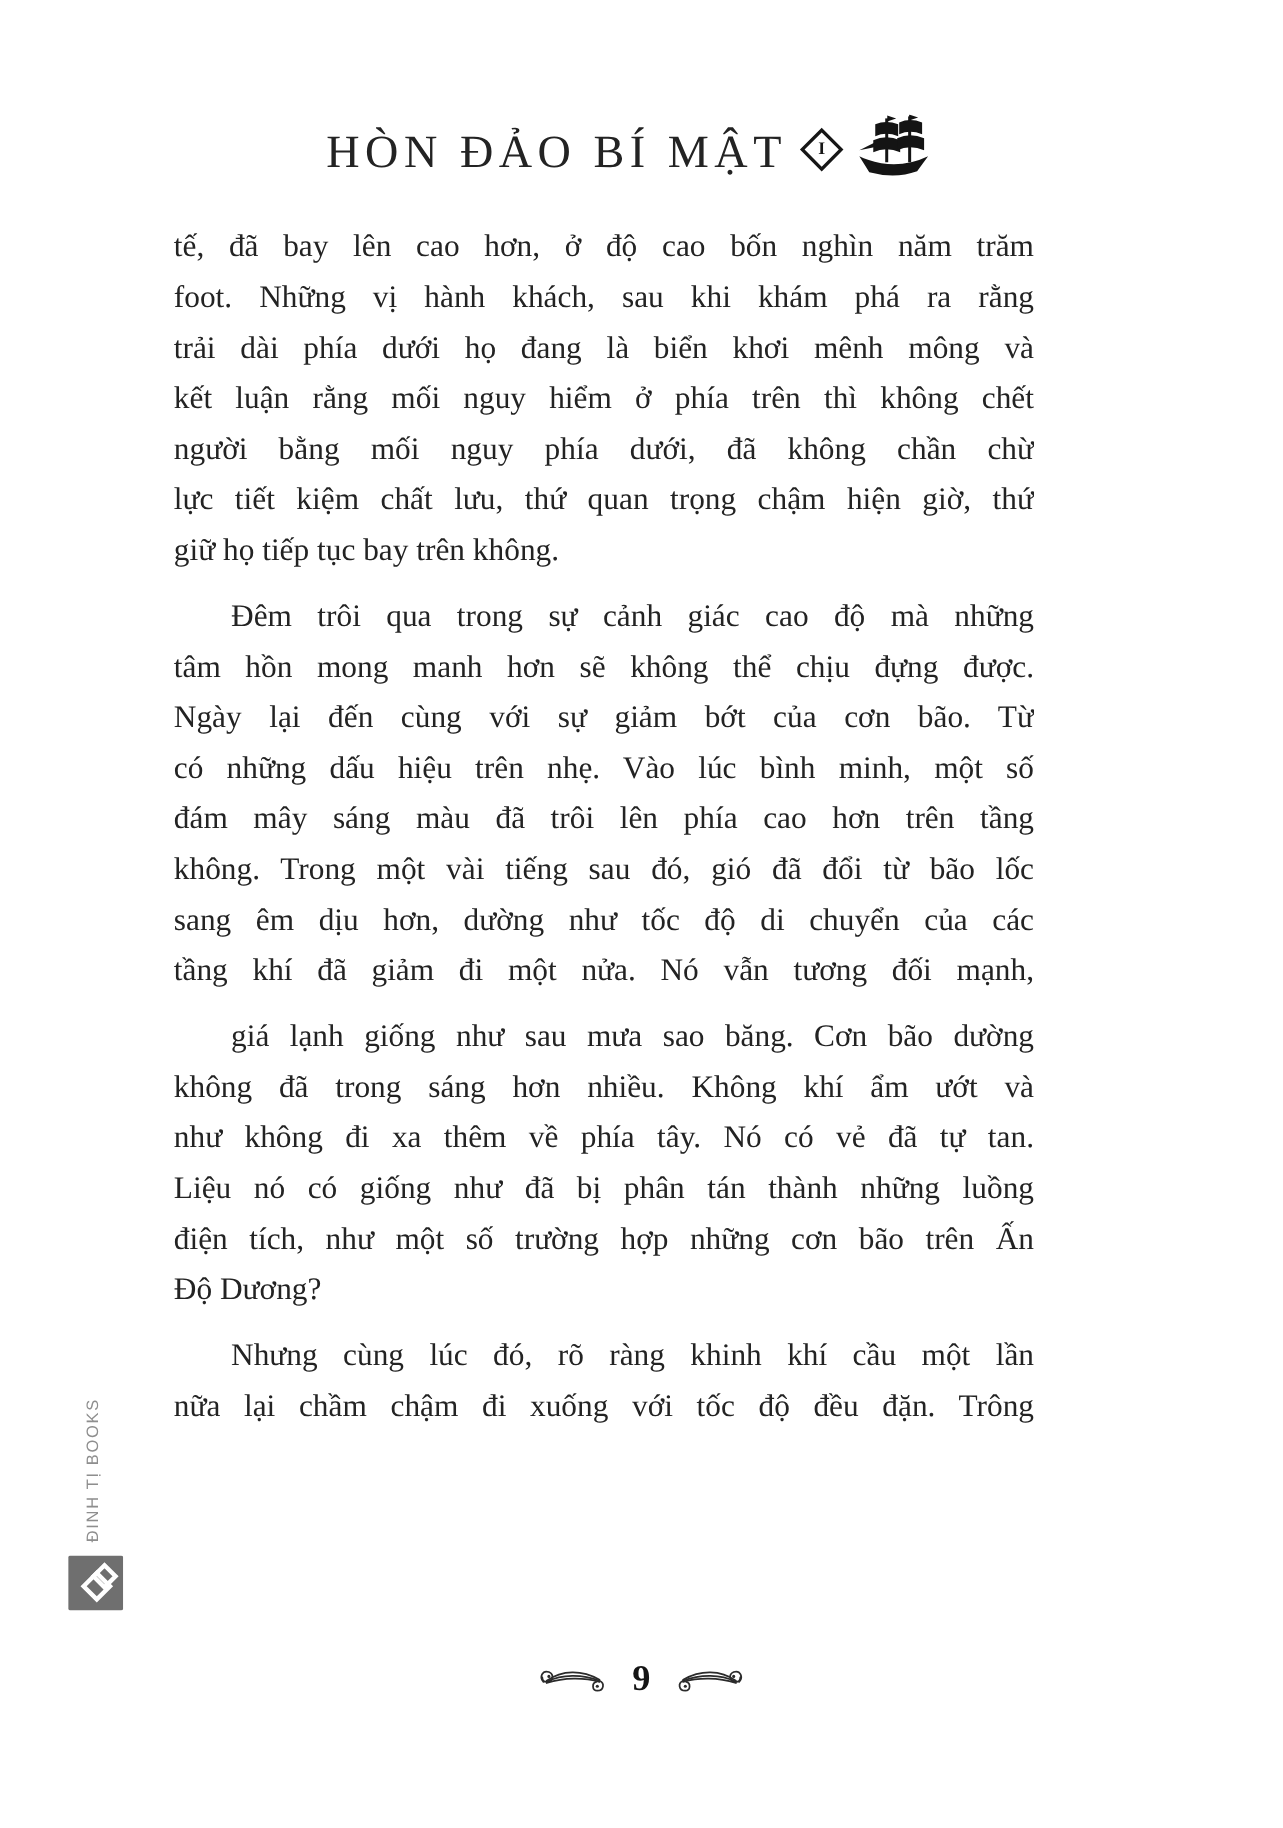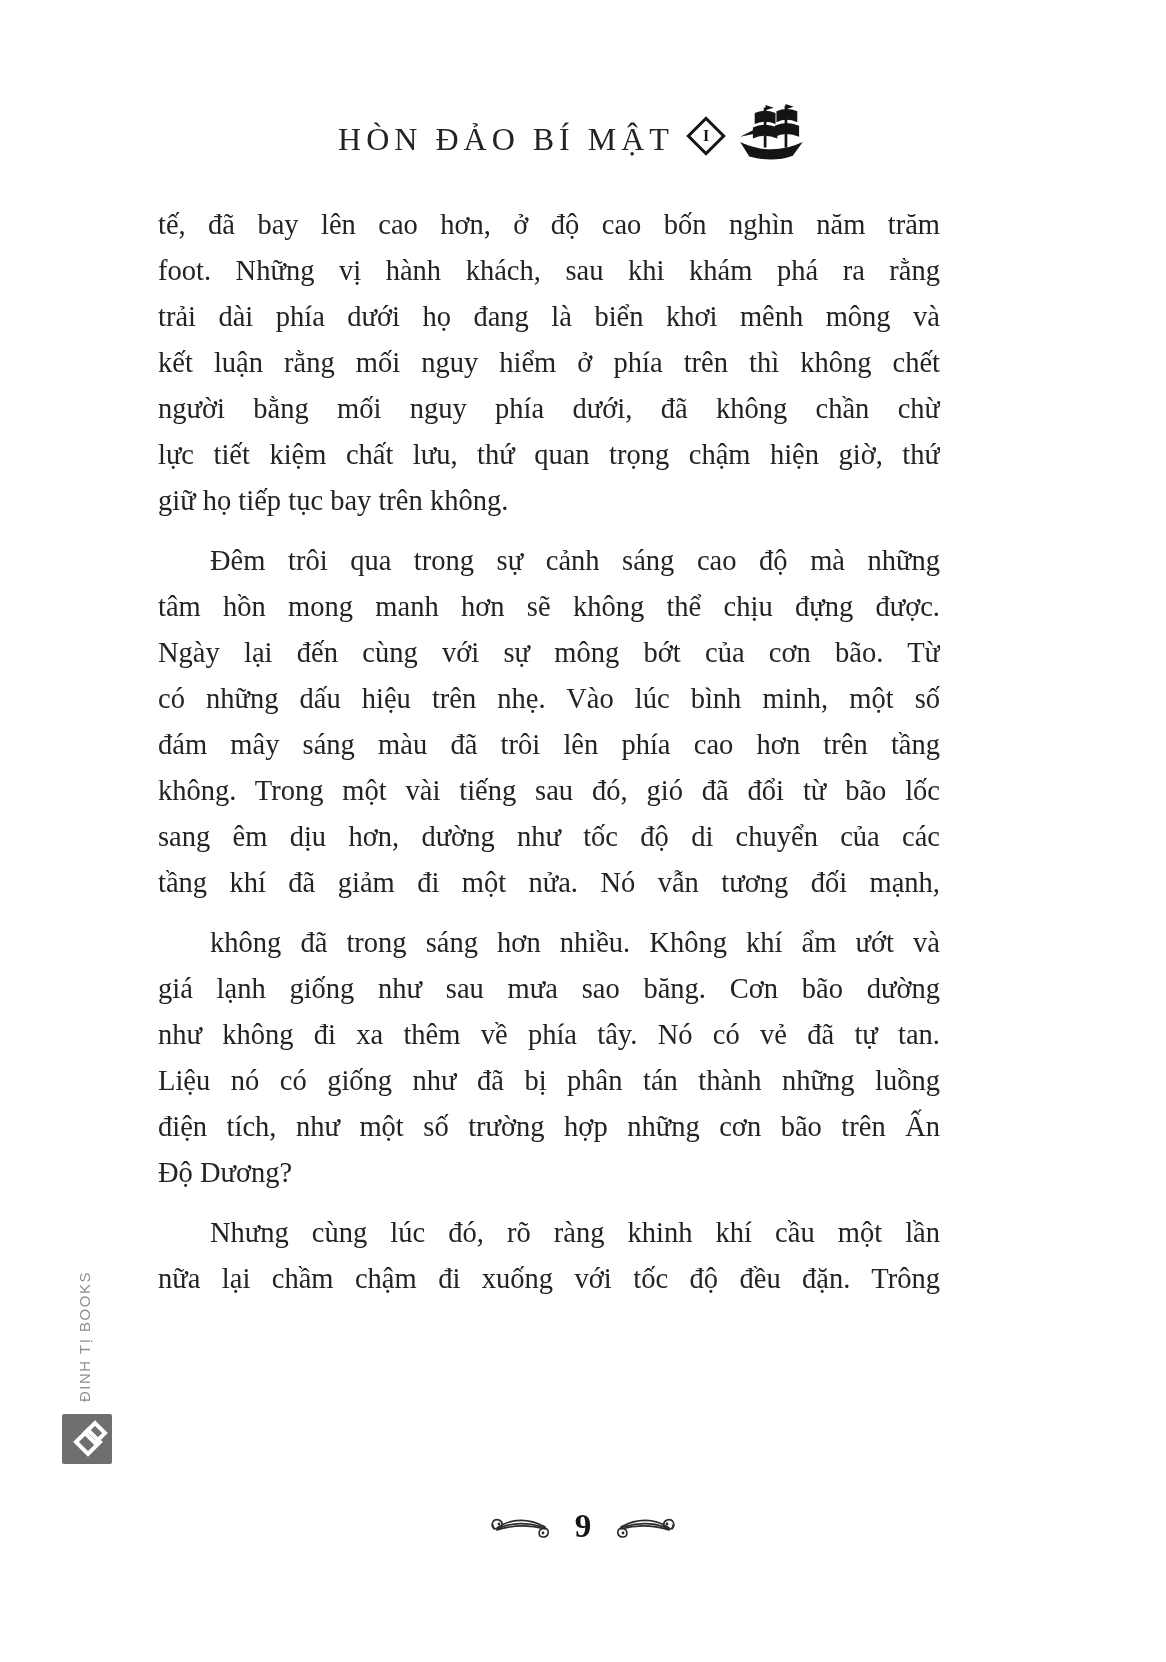--- a/index.html
+++ b/index.html
@@ -18,21 +18,21 @@
     color:var(--text);
   }
 
   
   .page-header{
     position:absolute;top:98px;left:0;right:0;height:76px;
     display:flex;align-items:center;justify-content:center;gap:18px;
     transform:translateX(-12px);
   }
   .title{
-    font-size:32px;
+    font-size:42px;
     letter-spacing:5px;
     font-variant:small-caps;
     color:var(--text);
     white-space:nowrap;
     line-height:1;
     padding-top:6px;
     text-align:right;
   }
   .badge{
     width:22px;height:22px;
@@ -125,32 +125,32 @@
       <div class="para">
         <div class="line">tế, đã bay lên cao hơn, ở độ cao bốn nghìn năm trăm</div>
         <div class="line">foot. Những vị hành khách, sau khi khám phá ra rằng</div>
         <div class="line">trải dài phía dưới họ đang là biển khơi mênh mông và</div>
         <div class="line">kết luận rằng mối nguy hiểm ở phía trên thì không chết</div>
         <div class="line">người bằng mối nguy phía dưới, đã không chần chừ</div>
         <div class="line">lực tiết kiệm chất lưu, thứ quan trọng chậm hiện giờ, thứ</div>
         <div class="line endline">giữ họ tiếp tục bay trên không.</div>
       </div>
       <div class="para indent">
-        <div class="line">Đêm trôi qua trong sự cảnh sáng cao độ mà những</div>
+        <div class="line">Đêm trôi qua trong sự cảnh giác cao độ mà những</div>
         <div class="line">tâm hồn mong manh hơn sẽ không thể chịu đựng được.</div>
-        <div class="line">Ngày lại đến cùng với sự mông bớt của cơn bão. Từ</div>
+        <div class="line">Ngày lại đến cùng với sự giảm bớt của cơn bão. Từ</div>
         <div class="line">có những dấu hiệu trên nhẹ. Vào lúc bình minh, một số</div>
         <div class="line">đám mây sáng màu đã trôi lên phía cao hơn trên tầng</div>
         <div class="line">không. Trong một vài tiếng sau đó, gió đã đổi từ bão lốc</div>
         <div class="line">sang êm dịu hơn, dường như tốc độ di chuyển của các</div>
         <div class="line">tầng khí đã giảm đi một nửa. Nó vẫn tương đối mạnh,</div>
       </div>
       <div class="para indent">
+        <div class="line">giá lạnh giống như sau mưa sao băng. Cơn bão dường</div>
         <div class="line">không đã trong sáng hơn nhiều. Không khí ẩm ướt và</div>
-        <div class="line">giá lạnh giống như sau mưa sao băng. Cơn bão dường</div>
         <div class="line">như không đi xa thêm về phía tây. Nó có vẻ đã tự tan.</div>
         <div class="line">Liệu nó có giống như đã bị phân tán thành những luồng</div>
         <div class="line">điện tích, như một số trường hợp những cơn bão trên Ấn</div>
         <div class="line endline">Độ Dương?</div>
       </div>
       <div class="para indent">
         <div class="line">Nhưng cùng lúc đó, rõ ràng khinh khí cầu một lần</div>
         <div class="line">nữa lại chầm chậm đi xuống với tốc độ đều đặn. Trông</div>
       </div>
     </main>

